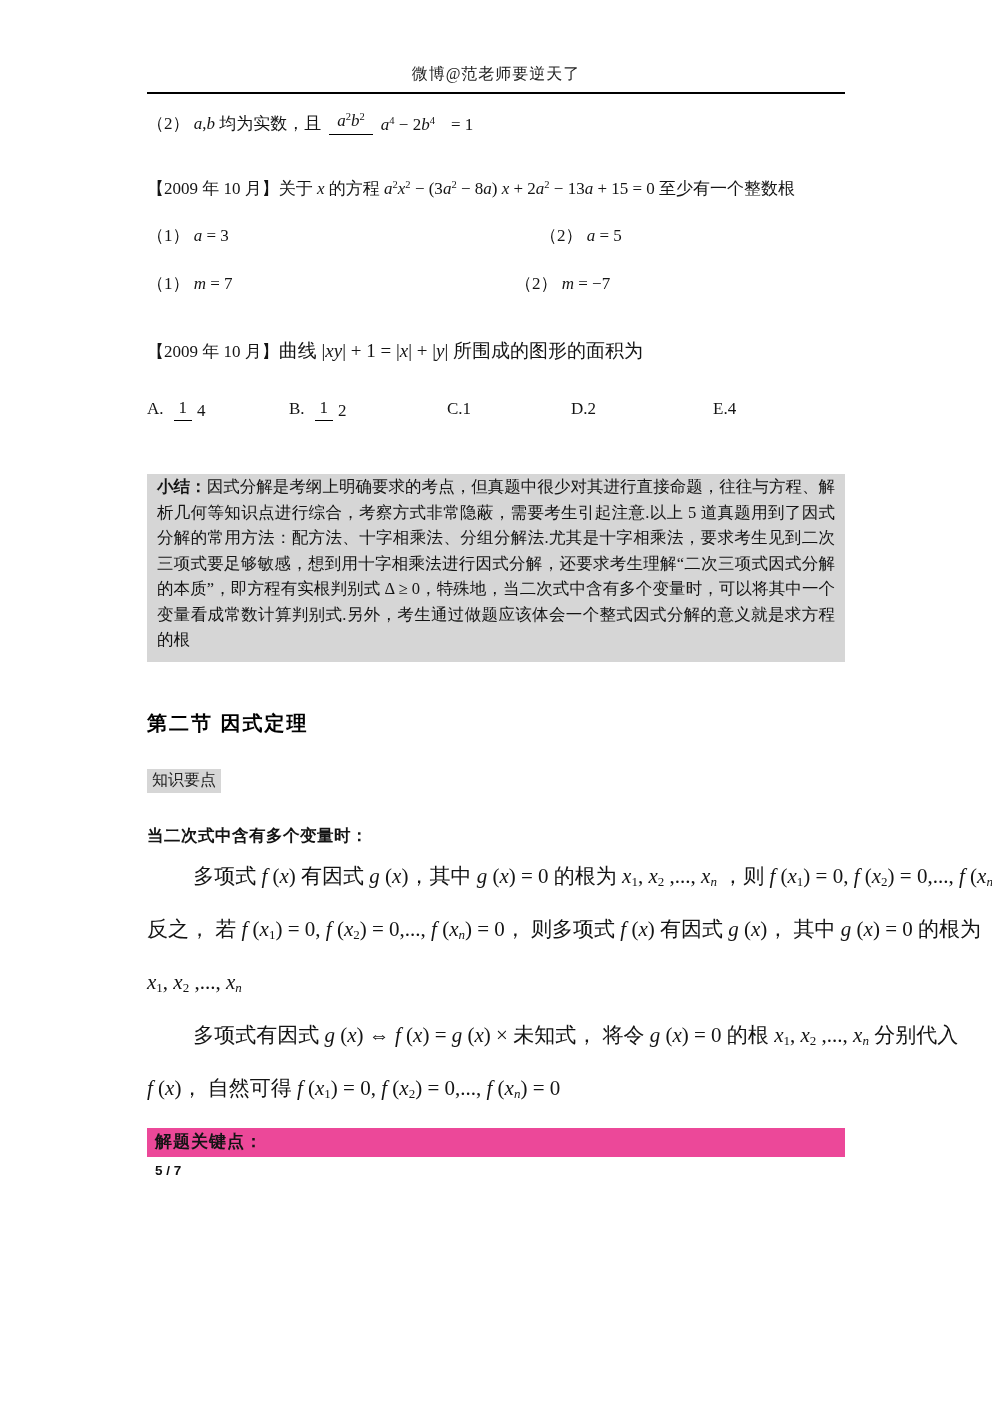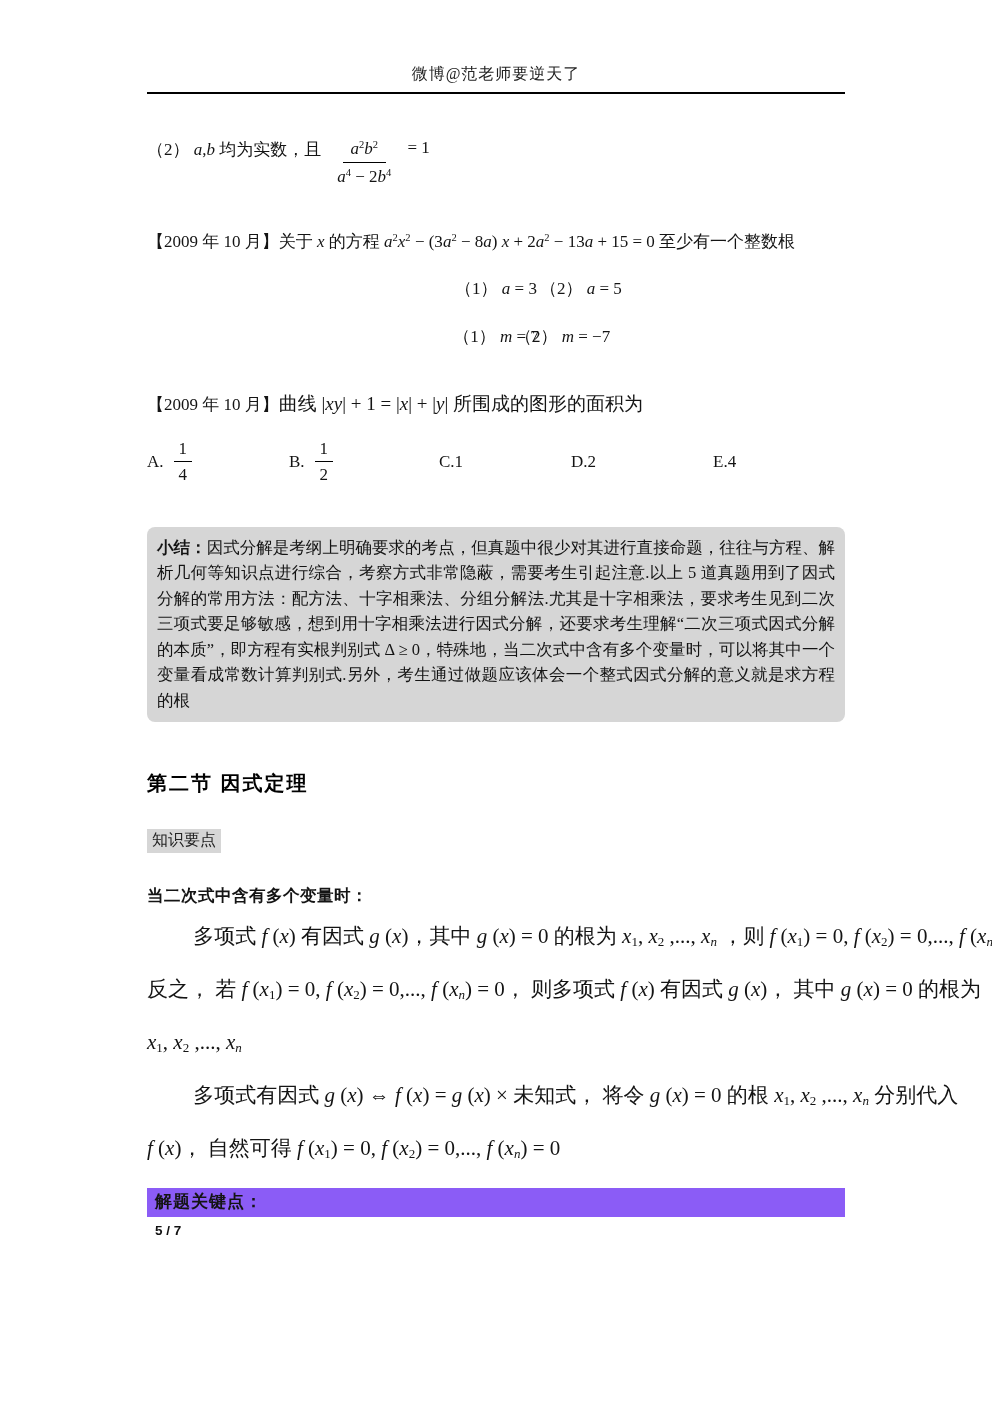--- a/index.html
+++ b/index.html
@@ -27,75 +27,73 @@
     border: 0;
     border-top: 2px solid #000;
   }
 
   
   i { font-style: italic; }
   sup { font-size: 0.62em; vertical-align: 6px; line-height: 0; }
   sub { font-size: 0.62em; vertical-align: -3px; line-height: 0; }
   .frac {
     display: inline-flex;
-    flex-direction: column;
+    flex-direction: row;
     align-items: center;
     vertical-align: middle;
     margin: 0 8px;
     line-height: 1.25;
   }
   .frac .num { padding: 0 8px 3px; border-bottom: 1.5px solid #000; }
   .frac .den { padding: 3px 8px 0; }
 
   .problem2 {
-    margin-top: 44px;
+    margin-top: 16px;
     display: flex;
-    align-items: flex-start;
+    align-items: flex-end;
     font-size: 17px;
     white-space: nowrap;
   }
 
   .qblock { margin-top: 0; }
   .qstem {
     margin-top: 42px;
     font-size: 17px;
     white-space: nowrap;
   }
   .qstem .abs { font-size: 19px; }
   .qopts {
     margin-top: 24px;
     position: relative;
     height: 24px;
     font-size: 17px;
-    text-align: center;
   }
   .qopts .opt2-a { position: absolute; left: 393px; top: 0; }
   .qopts .opt2-b { position: absolute; left: 368px; top: 0; }
 
   .abc-row {
     margin-top: 14px;
     position: relative;
     height: 62px;
     font-size: 17px;
   }
   .abc-opt { position: absolute; top: 0; display: flex; align-items: center; height: 62px; }
   .abc-opt .small-frac { margin: 0 0 0 10px; }
   .abc-opt .small-frac .num { padding: 0 5px 2px; }
   .abc-opt .small-frac .den { padding: 2px 5px 0; }
-  .pos-a { left: 0; }  .pos-b { left: 142px; }  .pos-c { left: 292px; }
+  .pos-a { left: 0; }  .pos-b { left: 142px; }  .pos-c { left: 300px; }
   .pos-d { left: 424px; }  .pos-e { left: 566px; }
 
   .summary {
     margin-top: 34px;
     background: #d6d6d6;
-    padding: 8px 10px 9px;
+    padding: 0 10px 9px;
     font-size: 16.5px;
     line-height: 25.5px;
     text-align: justify;
-    border-radius: 8px;
   }
   .summary b { font-weight: 700; }
 
   .sec-heading {
     margin-top: 48px;
     font-family: "Liberation Sans", "DejaVu Sans", sans-serif;
     font-weight: 700;
     font-size: 20px;
     letter-spacing: 2px;
     color: #000;
@@ -114,21 +112,21 @@
     font-weight: 700;
     font-size: 16.5px;
     letter-spacing: 0.5px;
   }
   .theory { margin-top: 16px; font-size: 21px; }
   .theory p { margin: 0 0 26px; line-height: 27px; white-space: nowrap; }
   .theory p.indent { text-indent: 2.2em; }
 
   .keybar {
     margin-top: 22px;
-    background: #8b5cf6;
+    background: #ec4899;
     font-family: "Liberation Sans", "DejaVu Sans", sans-serif;
     font-weight: 700;
     font-size: 17px;
     padding: 2px 8px 4px;
     letter-spacing: 1px;
   }
   .pagenum {
     margin-top: 6px;
     margin-left: 8px;
     font-family: "Liberation Sans", "DejaVu Sans", sans-serif;

